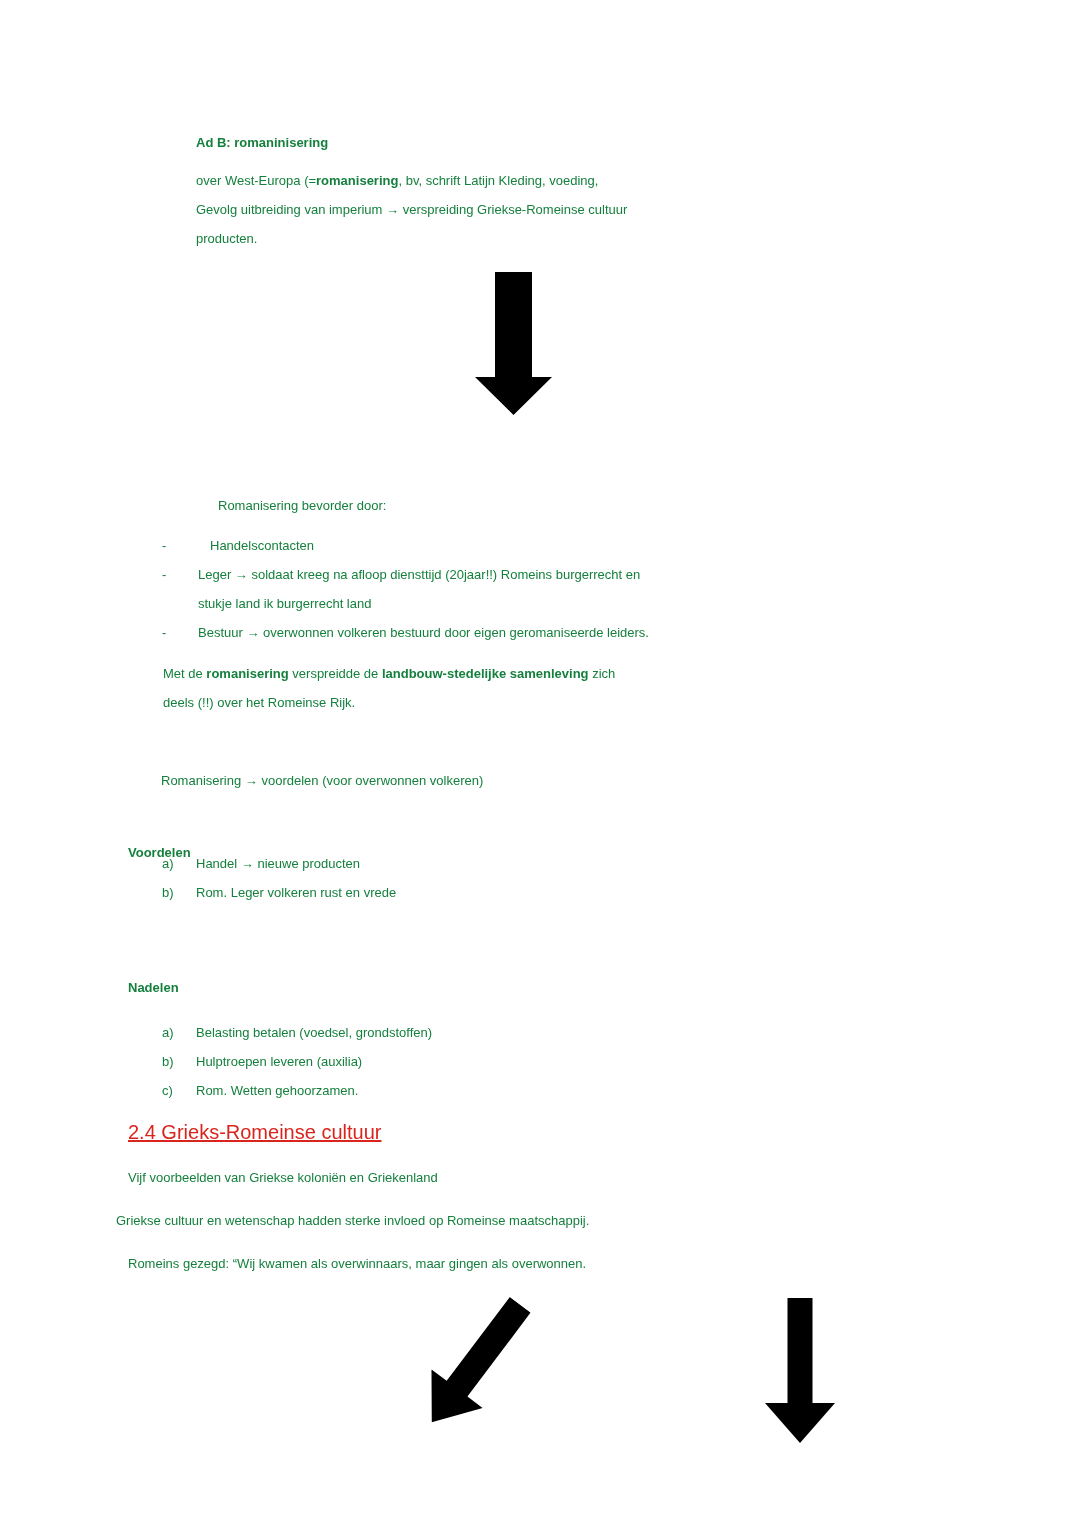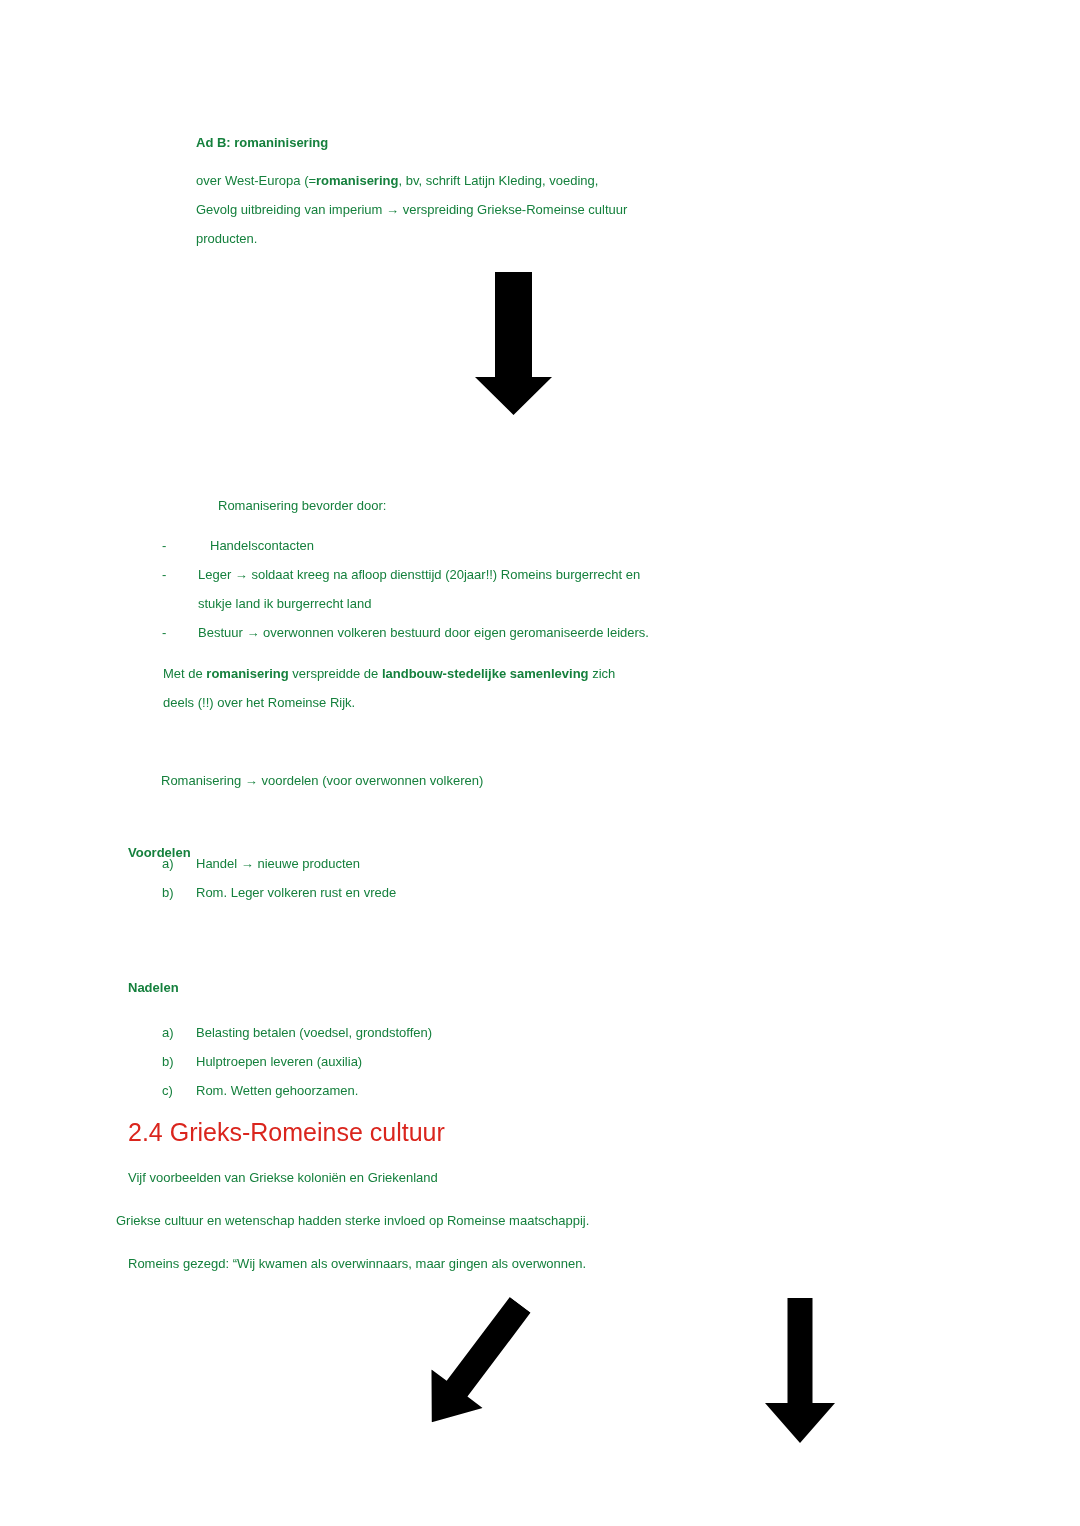--- a/index.html
+++ b/index.html
@@ -7,21 +7,21 @@
     position:relative;
     width:1080px; height:1526px;
     background:#ffffff;
     font-family:"Liberation Sans", sans-serif;
     color:#000000;
     overflow:hidden;
     margin:0 auto;
   }
   .t { position:absolute; font-size:13px; line-height:29px; color:#15803d; }
   .b { font-weight:bold; }
-  .red-heading { font-size:25px; font-weight:400; }
+  .red-heading { font-size:20px; font-weight:400;text-decoration:underline; }
   .list { position:absolute; }
   .list-row { display:grid; }
   .dash-row { grid-template-columns:36px 760px; }
   .abc-row  { grid-template-columns:34px 700px; }
   .marker { text-align:left; }
   .arrow-icon { position:absolute; }
   .arrow-icon svg { display:block; }
 </style>
 </head>
 <body>

